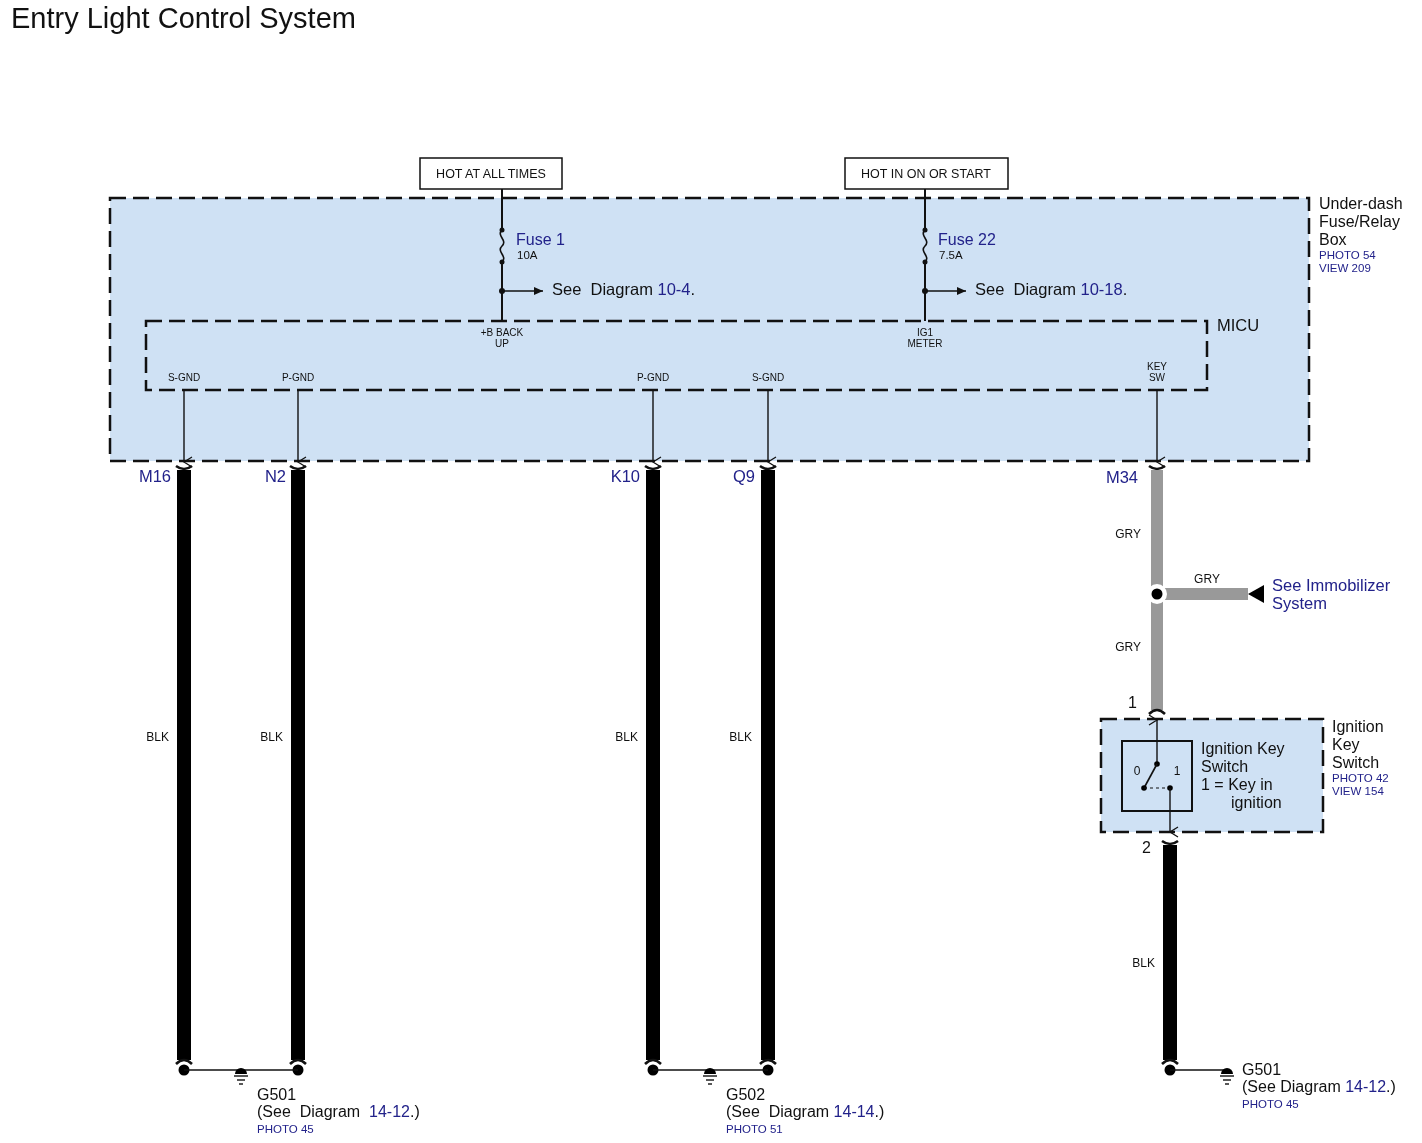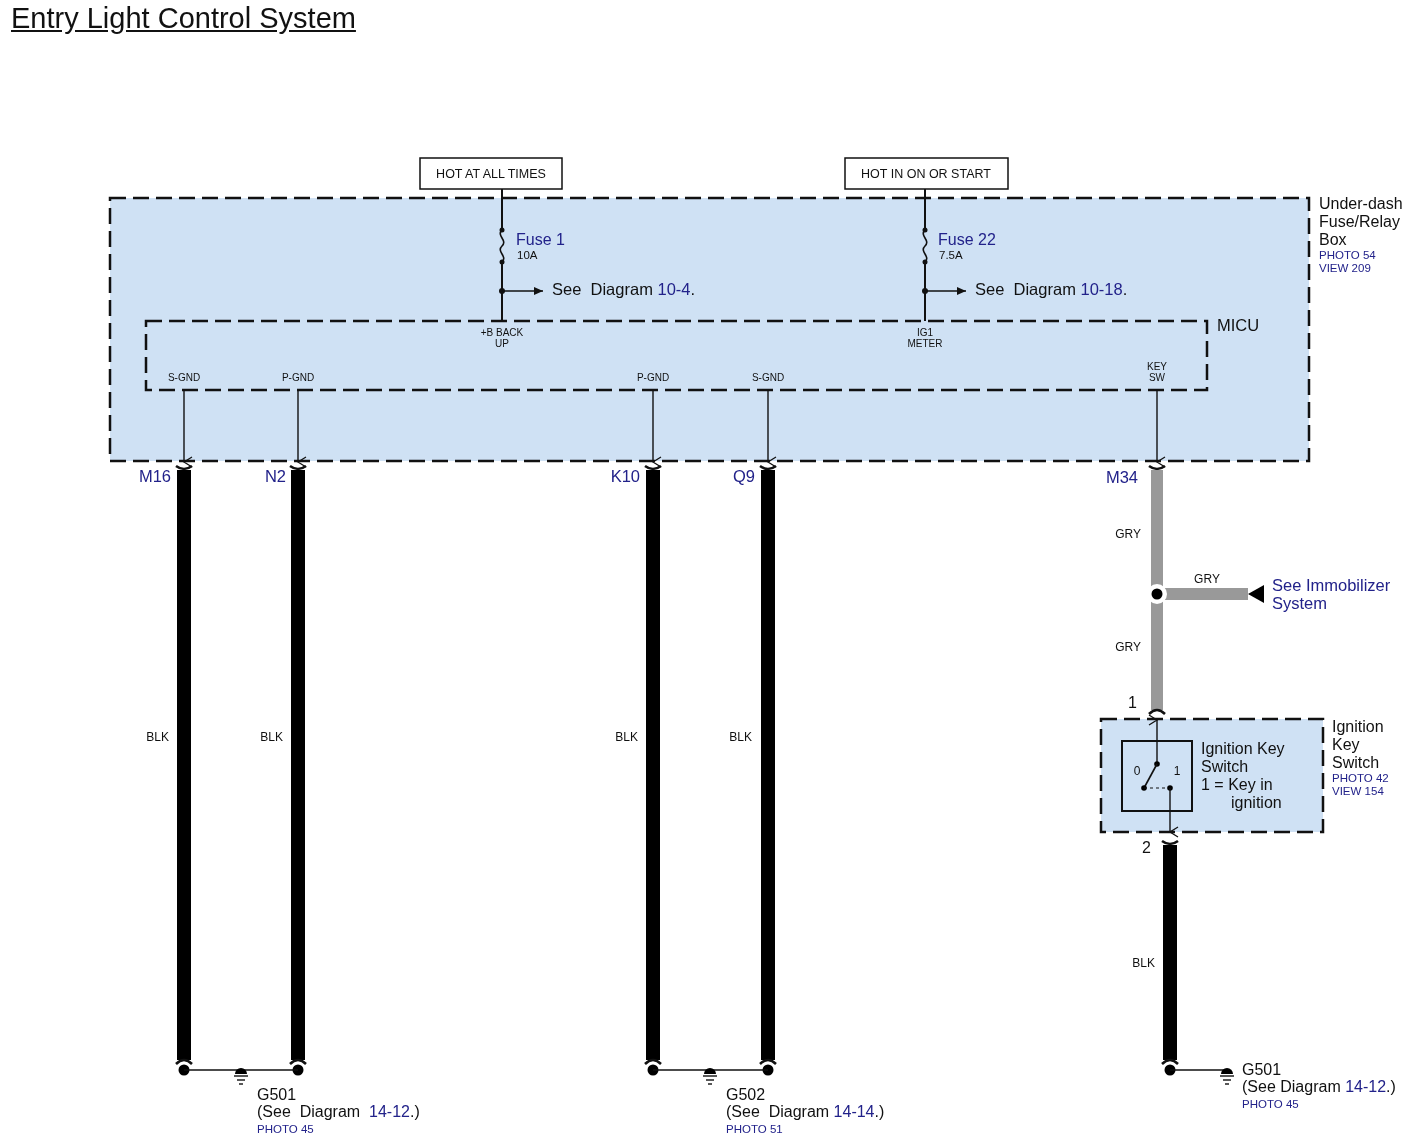--- a/index.html
+++ b/index.html
@@ -1,18 +1,18 @@
 <!DOCTYPE html>
 <html><head>
   <meta charset="utf-8">
   <style>
     html, body { margin: 0; padding: 0; background: #ffffff; }
     body { width: 1422px; height: 1143px; position: relative; overflow: hidden;
            font-family: "Liberation Sans", sans-serif; color: #111; }
-    #title { position: absolute; left: 11px; top: 2px; font-size: 29px; font-weight: normal; margin: 0; color: #111; text-decoration: underline; }
+    #title { position: absolute; left: 11px; top: 2px; font-size: 29px; font-weight: normal; margin: 0; color: #111; }
     svg#diagram { position: absolute; left: 0; top: 0; }
     .t { font-family: "Liberation Sans", sans-serif; }
     .blue { fill: #22228a; }
     .black { fill: #111; }
   </style>
 </head>
 <body>
 
 <h1 id="title">Entry Light Control System</h1>
 

